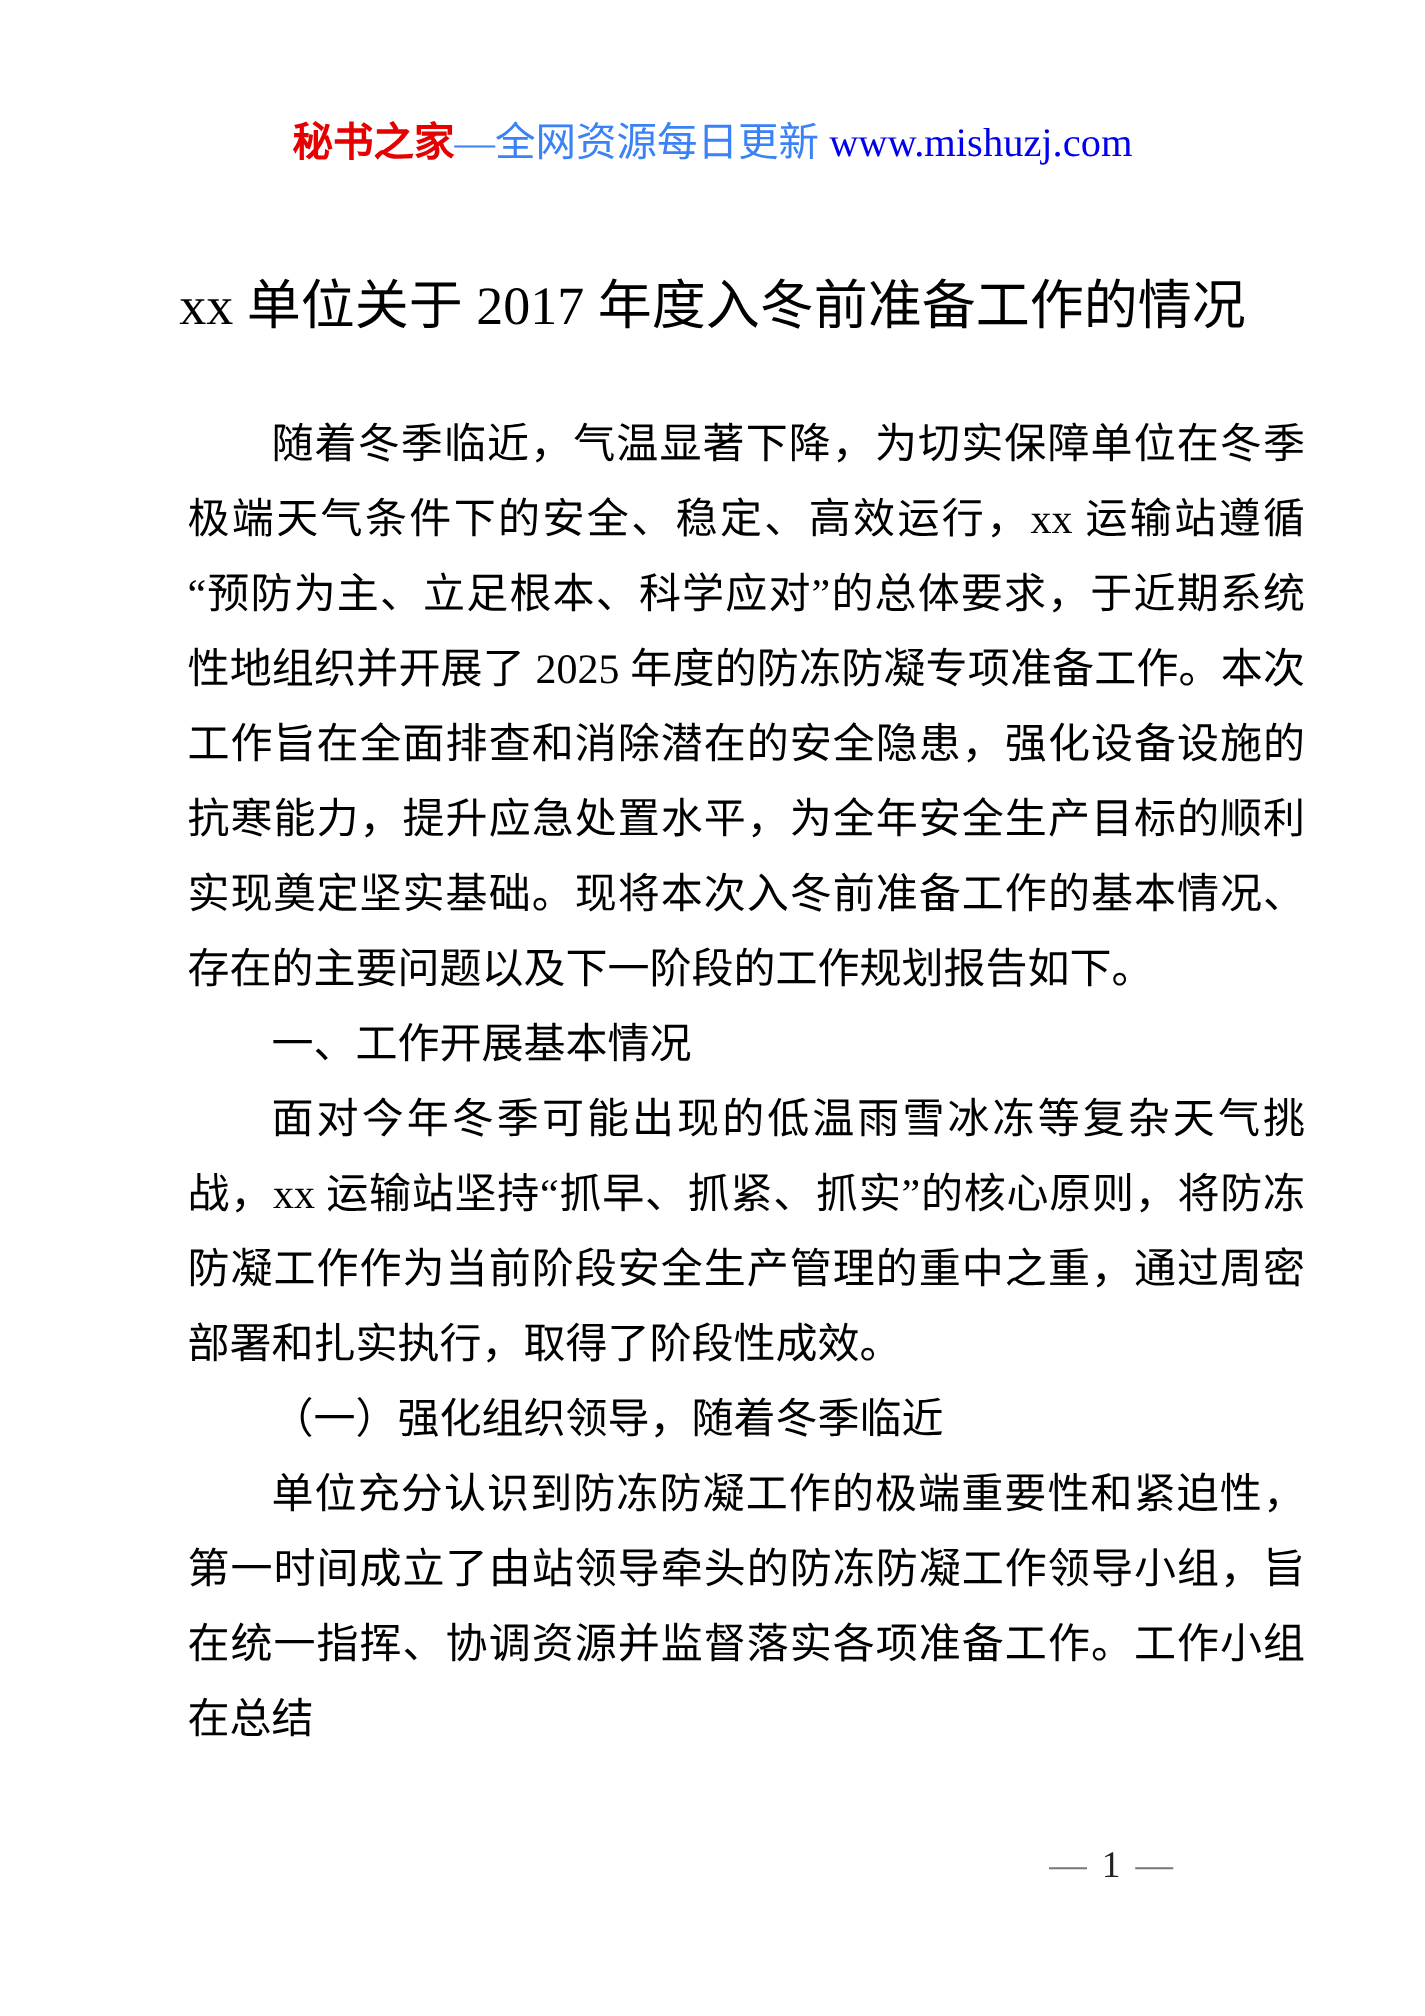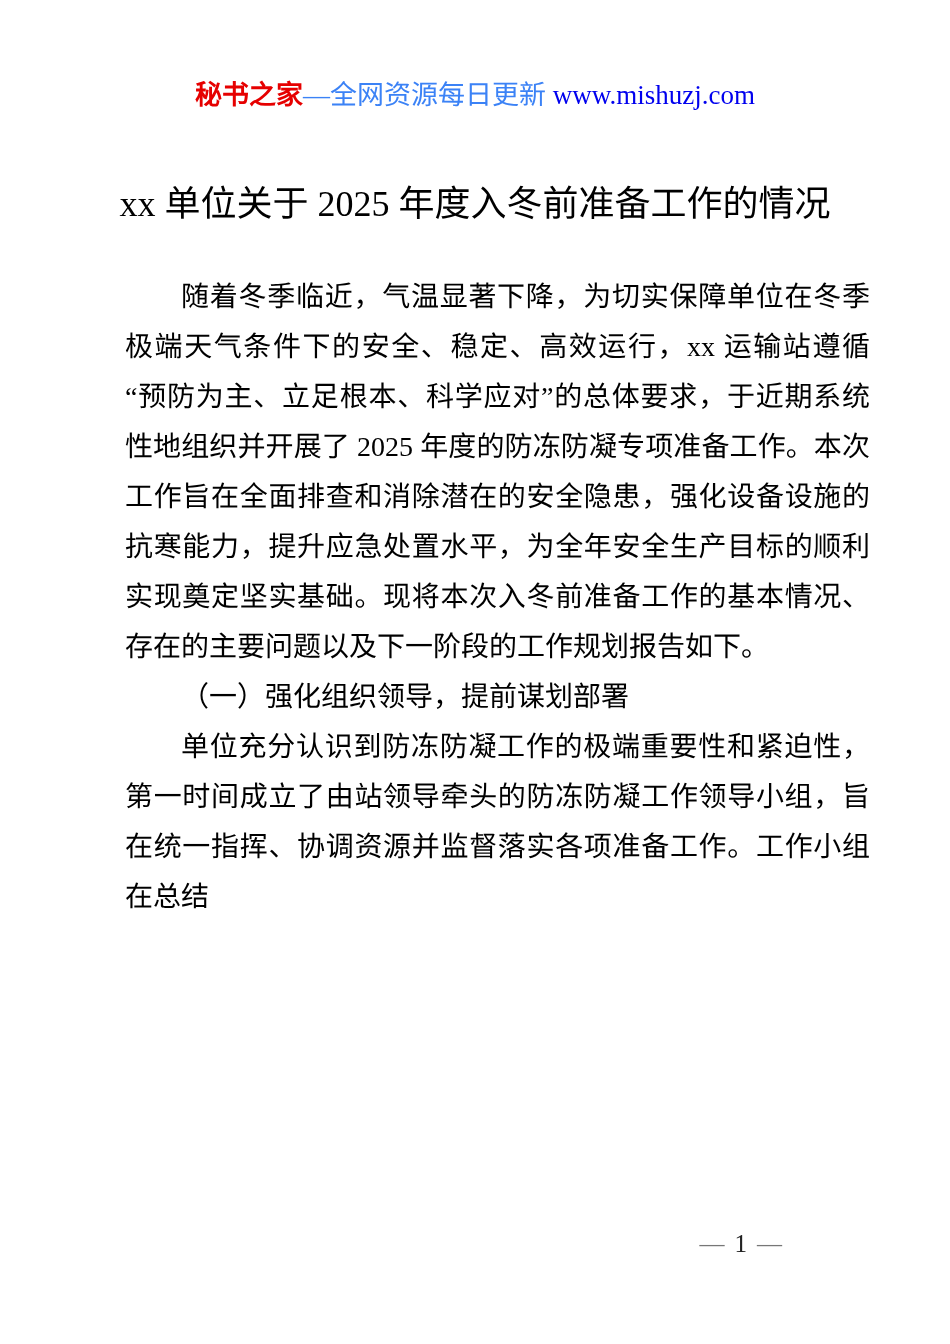--- a/index.html
+++ b/index.html
@@ -76,26 +76,28 @@
 </head>
 <body>
 
 <div class="page">
 
   <div class="site-header">
     <span class="brand">秘书之家</span><span class="tagline">—全网资源每日更新 </span><span class="url">www.mishuzj.com</span>
   </div>
 
   <h1 class="doc-title">
-    <span class="tline">xx 单位关于 2025 年度入冬前准备工作的情况</span>
+    <span class="tline">xx 单位关于 2017 年度入冬前准备工作的情况</span>
   </h1>
 
   <div class="doc-body">
     <p>随着冬季临近，气温显著下降，为切实保障单位在冬季极端天气条件下的安全、稳定、高效运行，xx 运输站遵循“预防为主、立足根本、科学应对”的总体要求，于近期系统性地组织并开展了 2025 年度的防冻防凝专项准备工作。本次工作旨在全面排查和消除潜在的安全隐患，强化设备设施的抗寒能力，提升应急处置水平，为全年安全生产目标的顺利实现奠定坚实基础。现将本次入冬前准备工作的基本情况、存在的主要问题以及下一阶段的工作规划报告如下。</p>
-    <p>（一）强化组织领导，提前谋划部署</p>
+    <p>一、工作开展基本情况</p>
+    <p>面对今年冬季可能出现的低温雨雪冰冻等复杂天气挑战，xx 运输站坚持“抓早、抓紧、抓实”的核心原则，将防冻防凝工作作为当前阶段安全生产管理的重中之重，通过周密部署和扎实执行，取得了阶段性成效。</p>
+    <p>（一）强化组织领导，随着冬季临近</p>
     <p><span>单位充分认识到防冻防凝工作的极端重要性和紧迫性，</span><span class="bold-run">第一</span><span>时间成立了由站领导牵头的防冻防凝工作领导小组，旨在统一指挥、协调资源并监督落实各项准备工作。工作小组在总结</span></p>
   </div>
 
   <div class="page-footer">
     <span class="dash">—</span><span class="num">1</span><span class="dash">—</span>
   </div>
 
 </div>
 
 </body></html>

